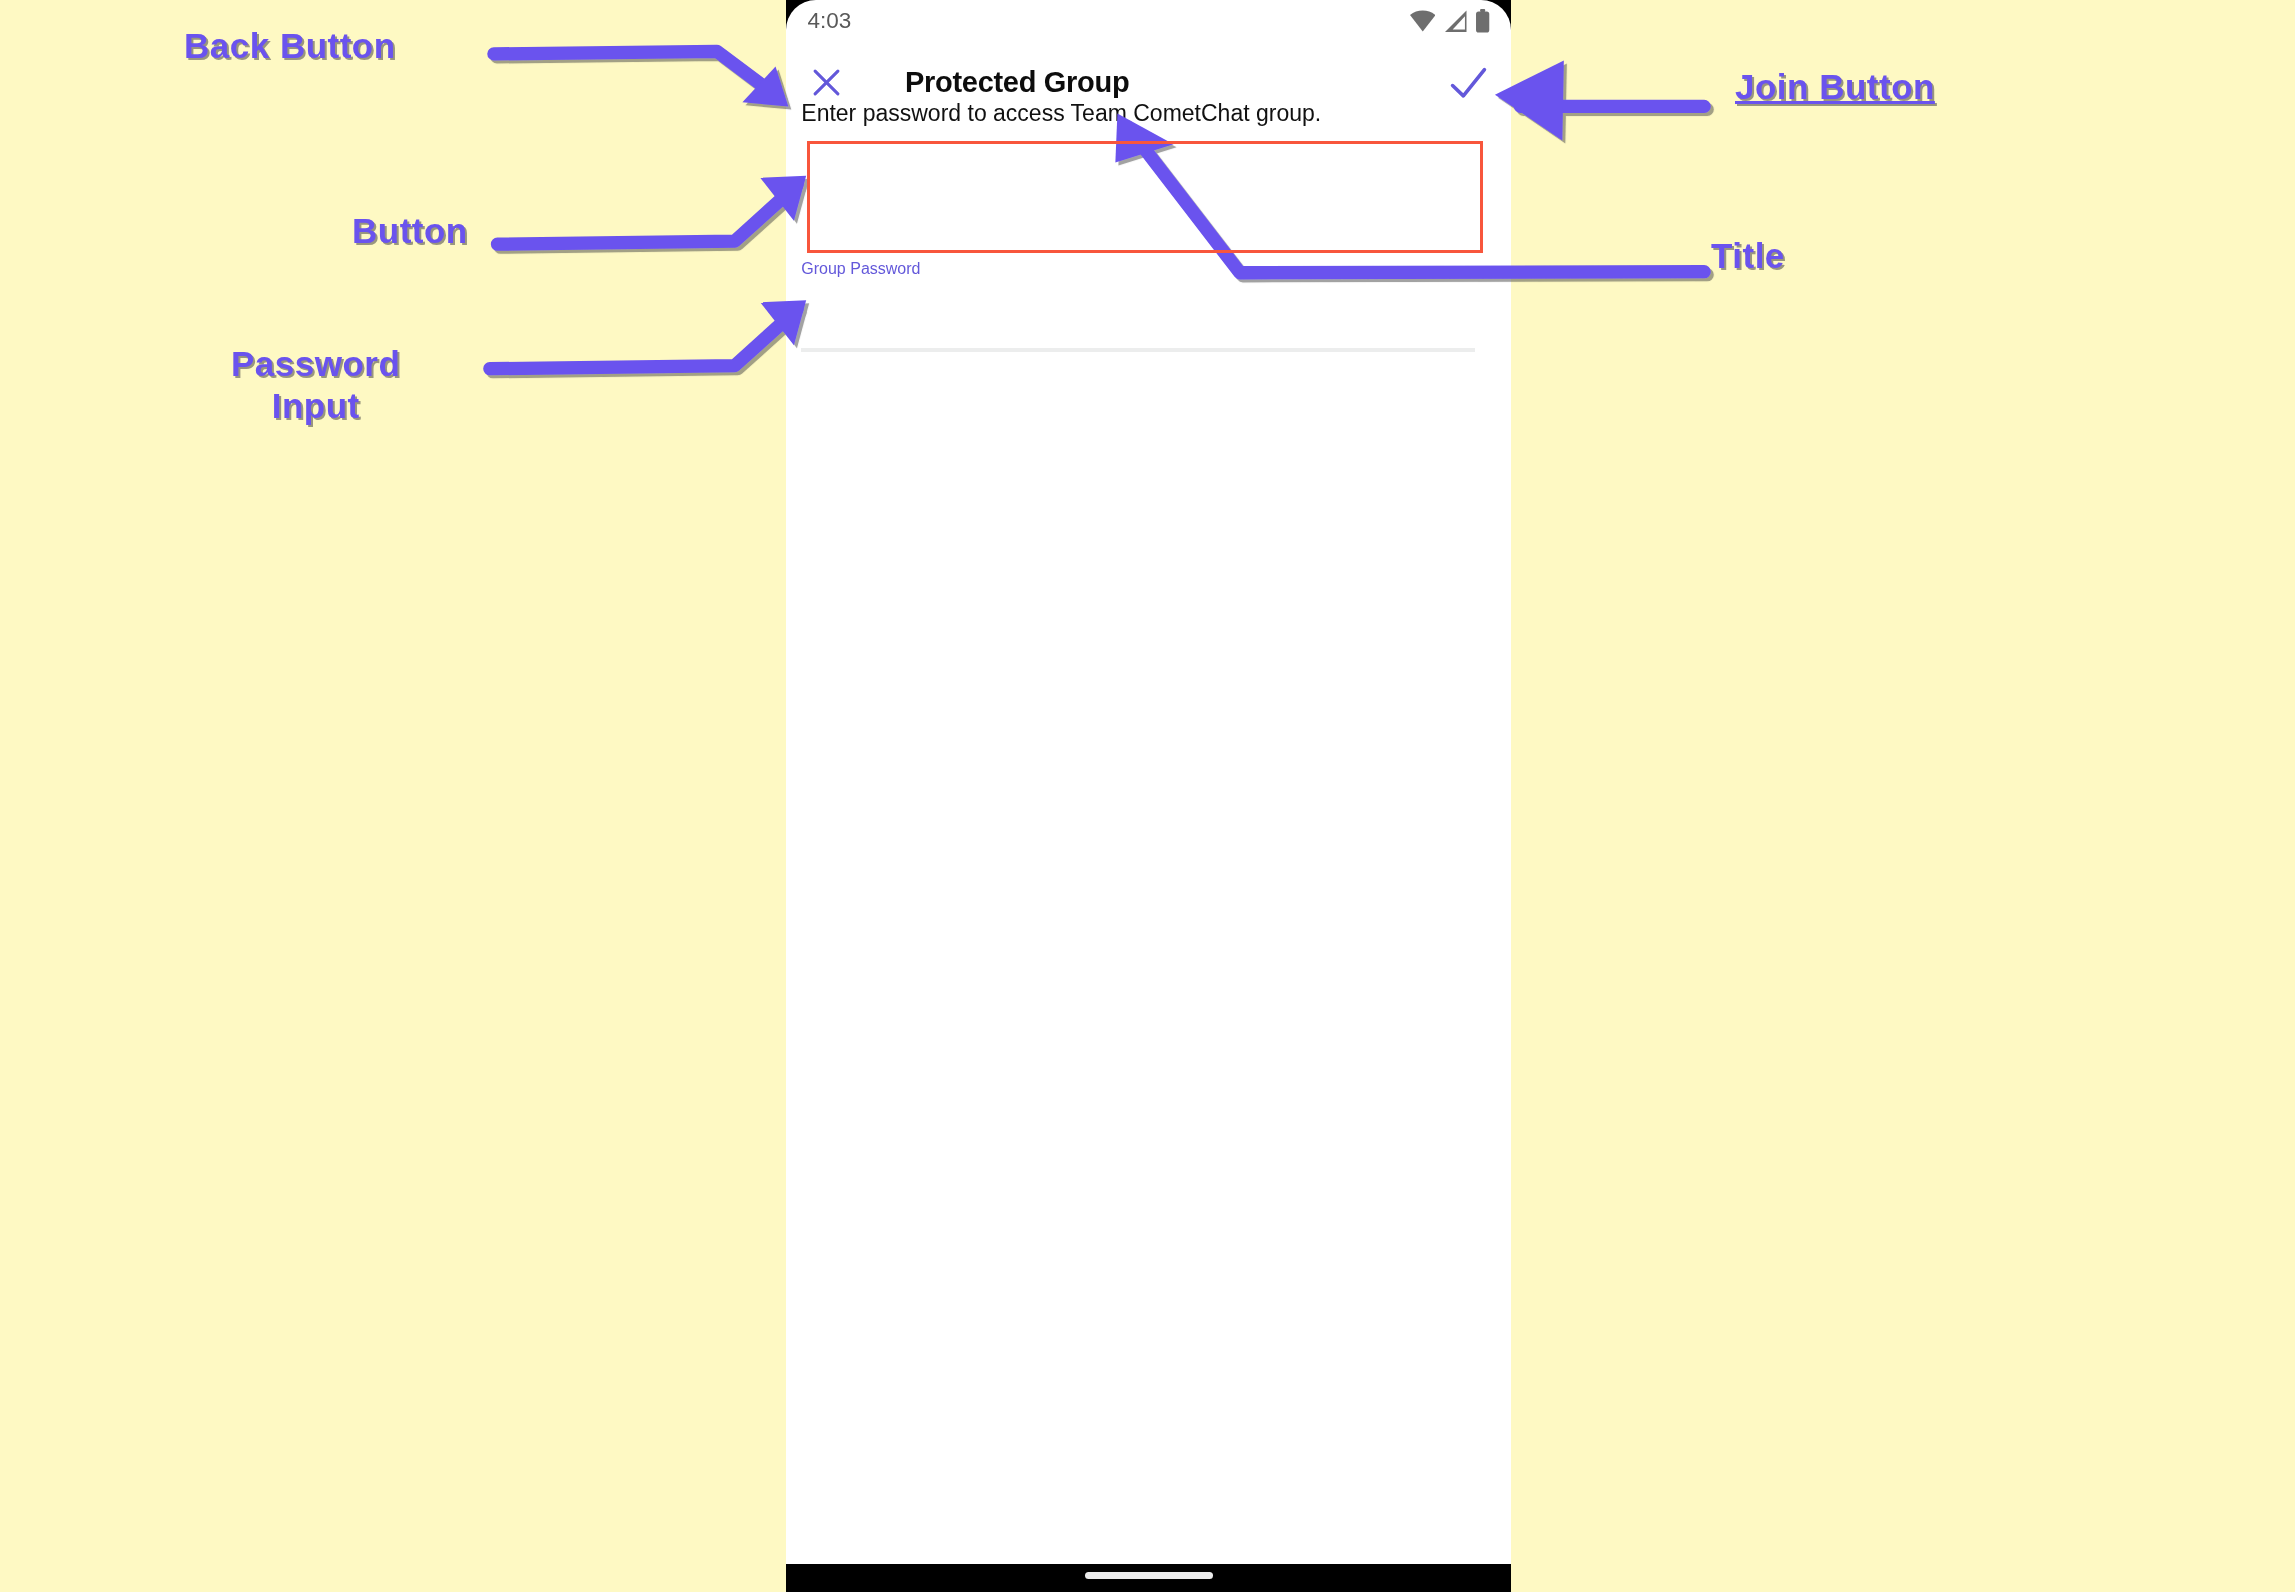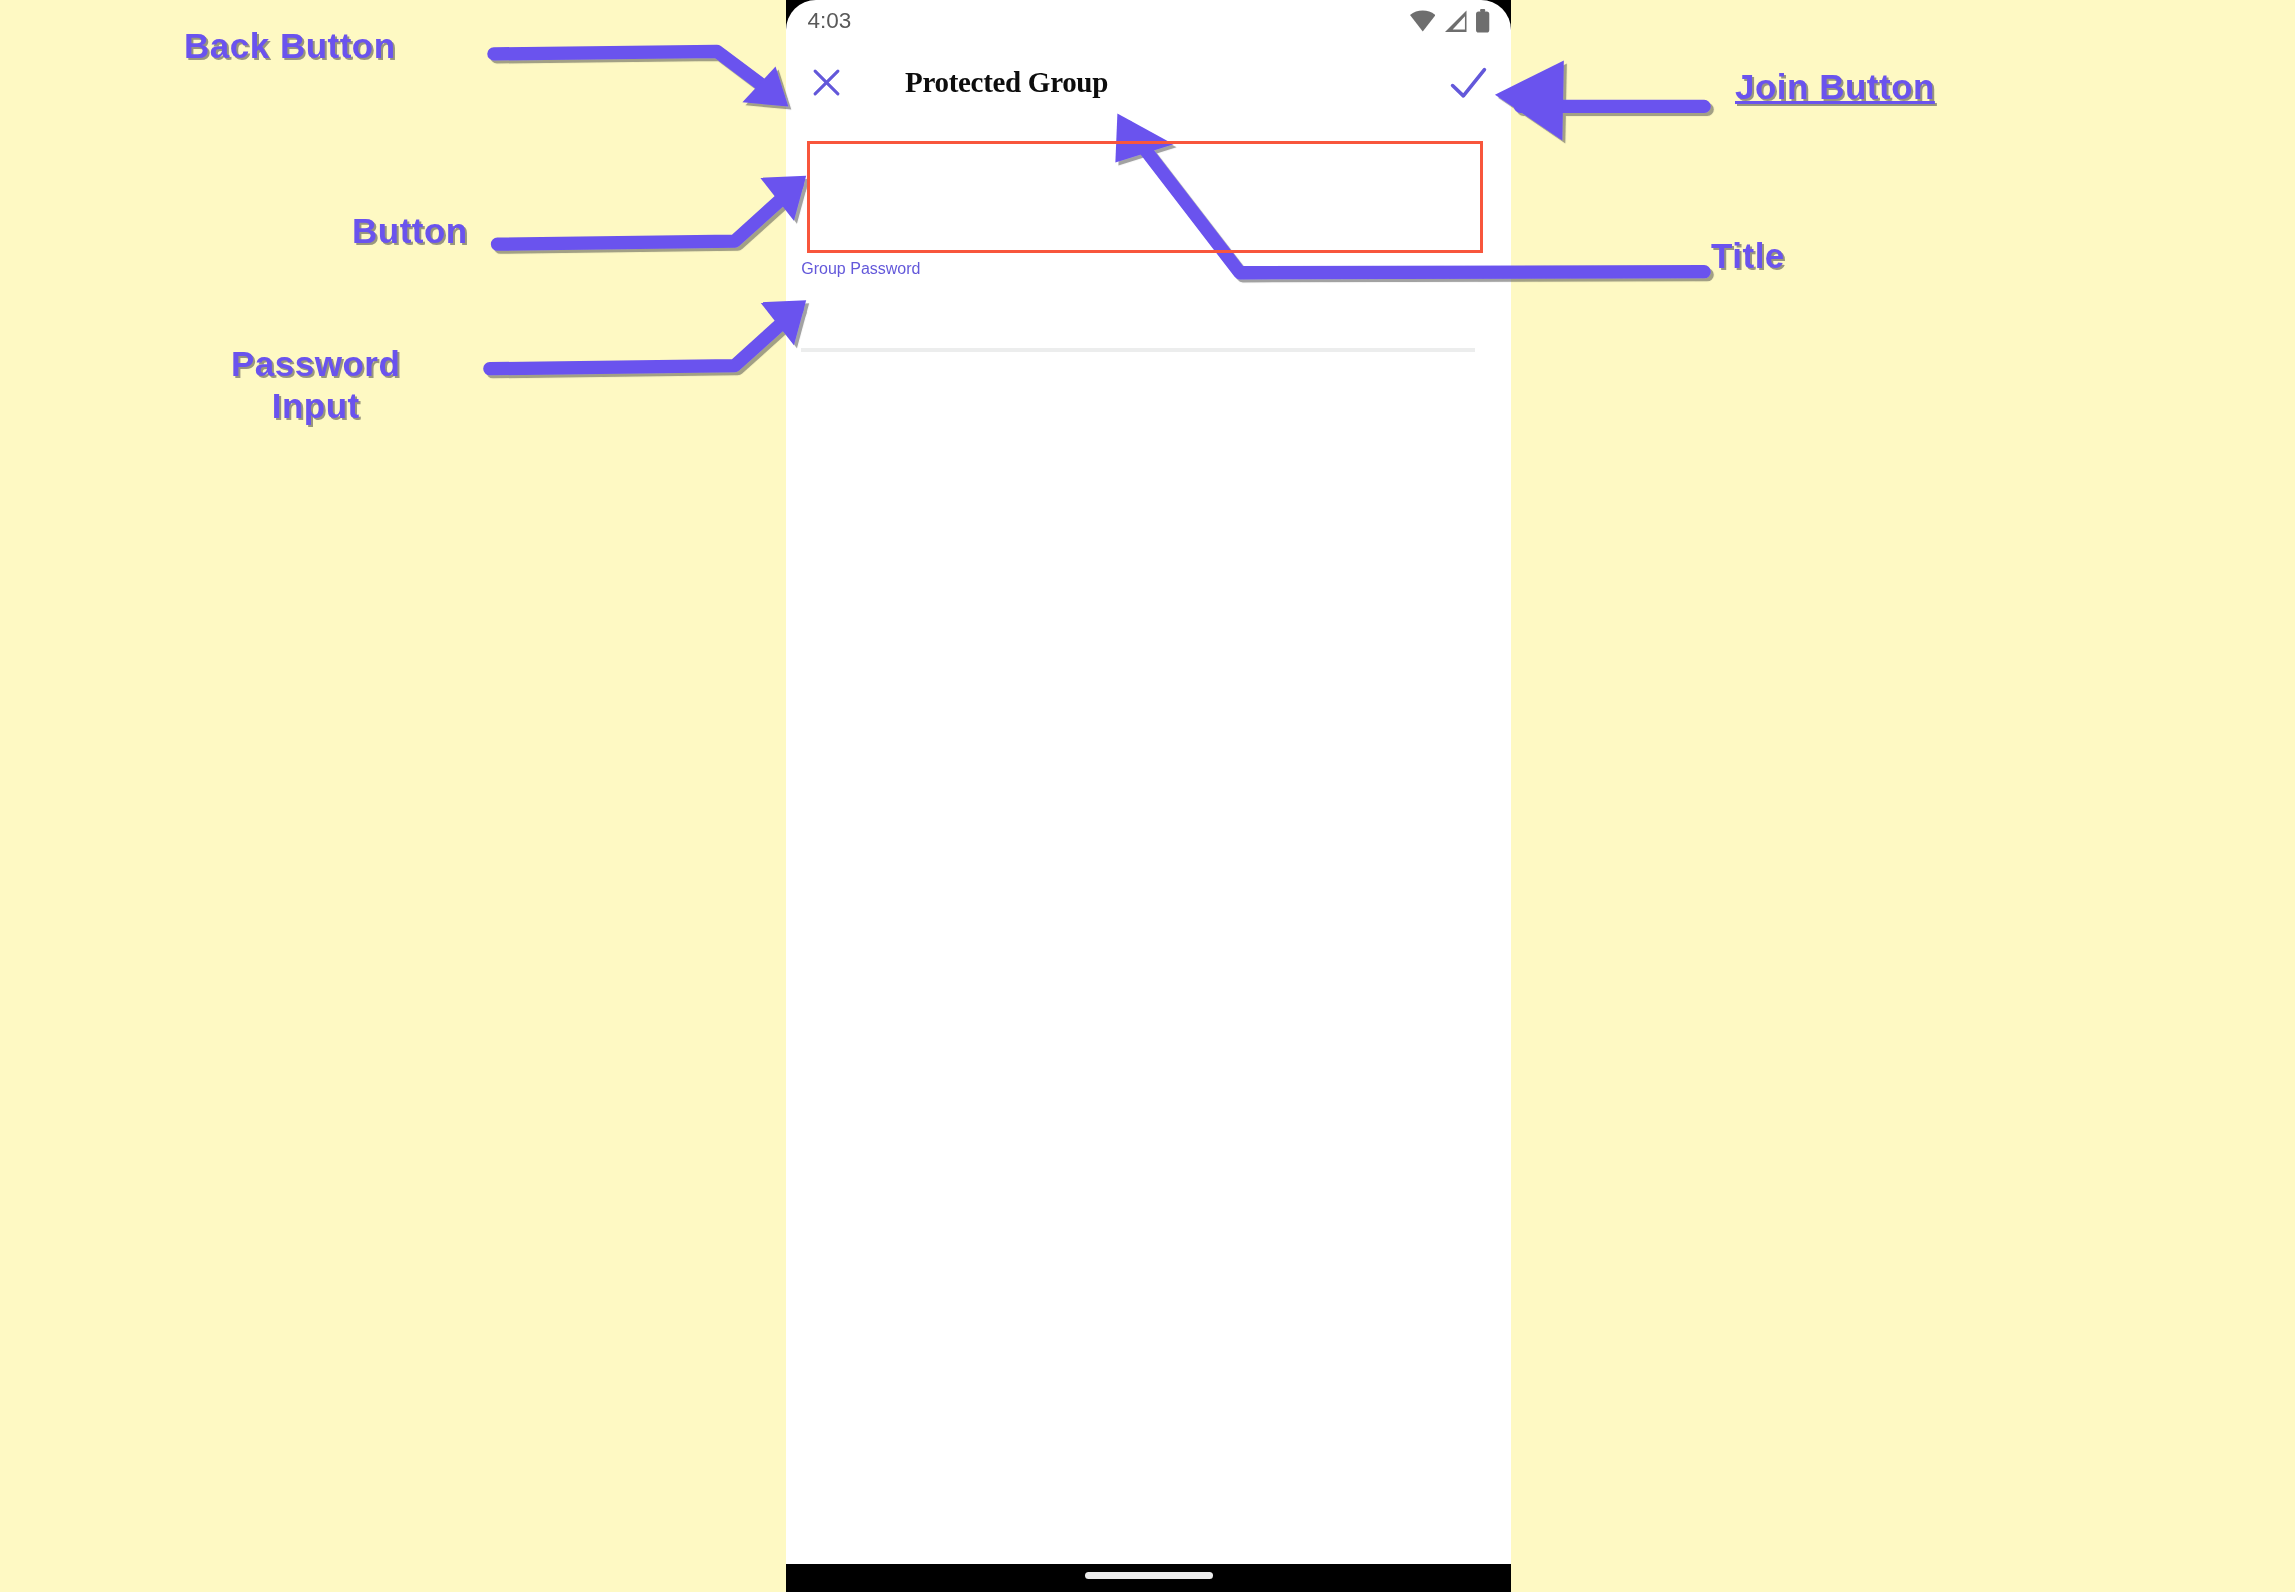--- a/index.html
+++ b/index.html
@@ -64,21 +64,20 @@
   }
   .sb-icon { display: block; }
 
   
   #app-bar {
     position: absolute;
     left: 0;
     top: 46px;
     width: 725px;
     height: 66px;
-    font-family: Liberation Serif, serif;
   }
   #close-btn {
     position: absolute;
     left: 17.4px;
     top: 13.3px;
     width: 46px;
     height: 46px;
     display: flex;
     align-items: center;
     justify-content: center;
@@ -239,20 +238,21 @@
           </svg>
         </div>
         <div id="app-title">Protected Group</div>
         <div id="join-btn">
           <svg width="37" height="32" viewBox="0 0 72 62">
             <polyline points="5,36 26,56 67,5" fill="none" stroke="#6358da" stroke-width="7" stroke-linecap="round" stroke-linejoin="round"></polyline>
           </svg>
         </div>
       </div>
 
+      <div id="description">Enter password to access Team CometChat group.</div>
 
       <div id="password-label">Group Password</div>
 
       <input id="password-input" type="password" placeholder="" style="">
 
       <div id="password-underline"></div>
 
     </div>
 
     <div id="home-indicator-area">

